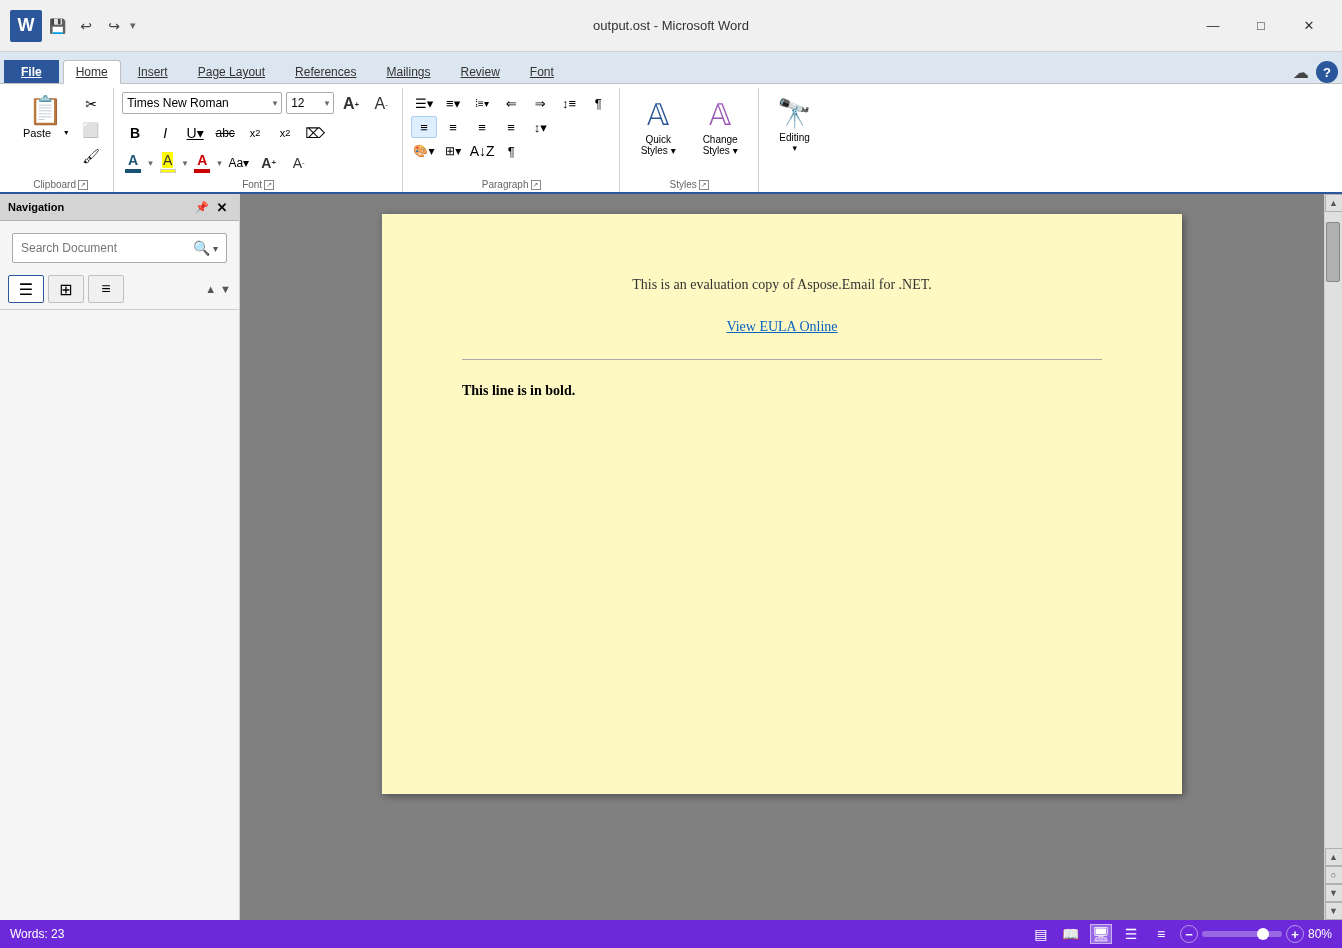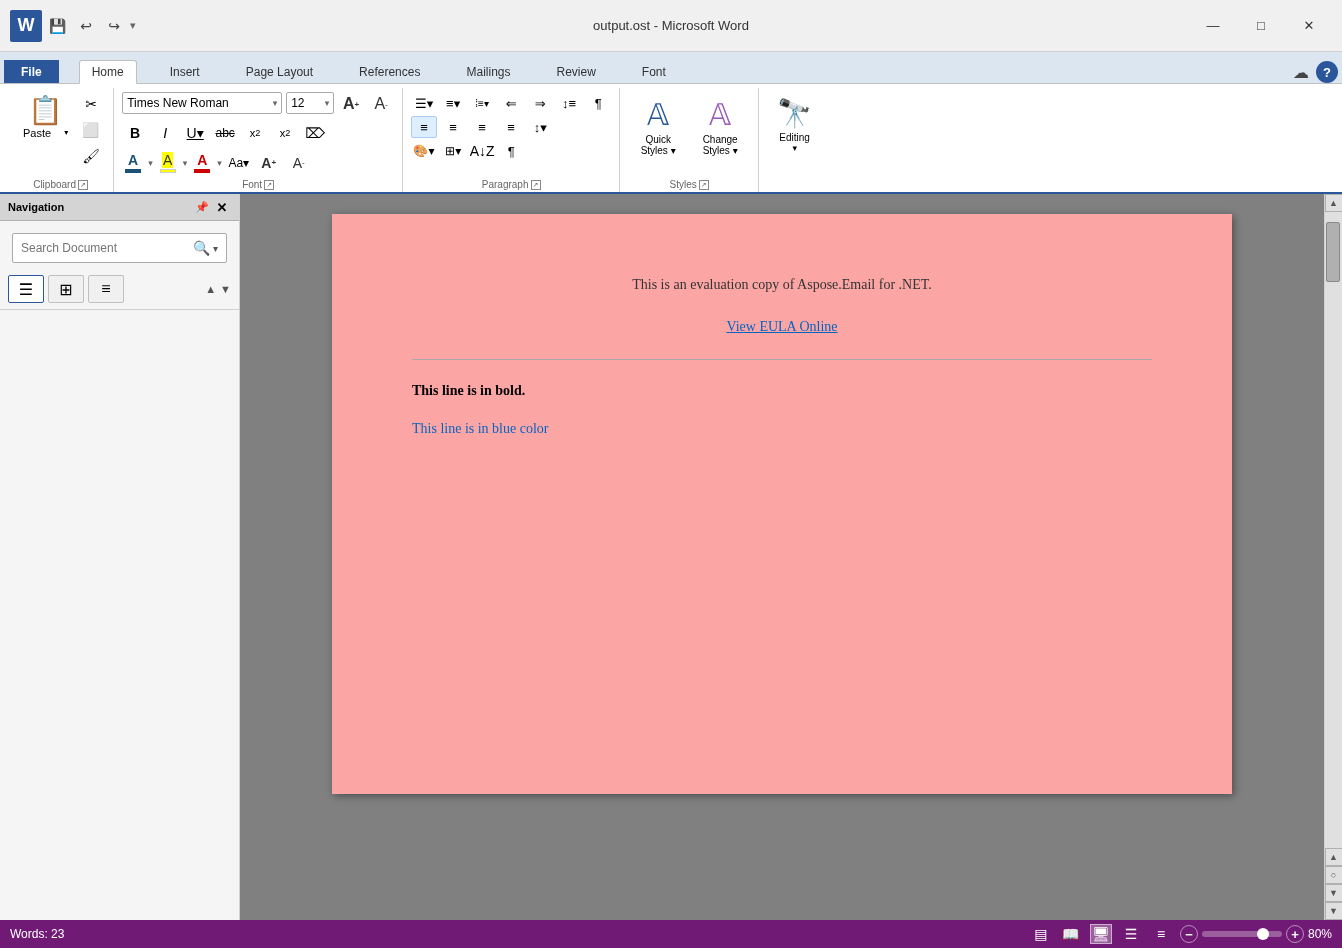--- a/index.html
+++ b/index.html
@@ -82,21 +82,22 @@
     }
     .ribbon-tab {
       padding: 4px 12px;
       cursor: pointer;
       font-size: 12px;
       color: #333;
       border: 1px solid transparent;
       border-bottom: none;
       border-radius: 3px 3px 0 0;
       background: transparent;
-      margin-right: 20px;
+      margin-right: 4px;
+      text-decoration: underline;
     }
     .ribbon-tab.active {
       background: white;
       border-color: #c0c0c0;
       border-bottom: 1px solid white;
       margin-bottom: -1px;
       z-index: 1;
     }
     .ribbon-tab.file-tab {
       background: #2B579A;
@@ -435,22 +436,22 @@
     .doc-scroll-area {
       flex: 1;
       overflow: hidden;
       display: flex;
       flex-direction: column;
       align-items: center;
       padding: 20px;
       background: #808080;
     }
     .doc-page {
-      background: #fca5a5;
-      width: 900px;
+      background: #fef9c3;
+      width: 800px;
       min-height: 580px;
       box-shadow: 2px 2px 8px rgba(0,0,0,0.4);
       padding: 60px 80px;
       font-family: 'Times New Roman', serif;
       font-size: 14px;
       line-height: 1.6;
     }
     .doc-eval-notice {
       text-align: center;
       color: #333;
@@ -533,21 +534,21 @@
       display: flex;
       align-items: center;
       justify-content: center;
       cursor: pointer;
       font-size: 9px;
       color: #555;
     }
 
     
     .status-bar {
-      background: #701a75;
+      background: #6d28d9;
       height: 28px;
       display: flex;
       align-items: center;
       padding: 0 10px;
       color: white;
       font-size: 12px;
       justify-content: center;
     }
     .status-right {
       margin-left: auto;
@@ -839,21 +840,20 @@
     </div>
   </div>
 
   <div class="doc-area">
     <div class="doc-scroll-area">
       <div class="doc-page">
         <p class="doc-eval-notice">This is an evaluation copy of Aspose.Email for .NET.</p>
         <a class="doc-link">View EULA Online</a>
         <hr class="doc-divider">
         <p class="doc-bold-line">This line is in bold.</p>
-        <p class="doc-blue-line">This line is in blue color</p>
       </div>
     </div>
 
     <div class="doc-scrollbar">
       <div class="scrollbar-btn">▲</div>
       <div class="scrollbar-track">
         <div class="scrollbar-thumb"></div>
       </div>
       <div class="scrollbar-extra-btns">
         <div class="scrollbar-extra-btn">▲</div>

